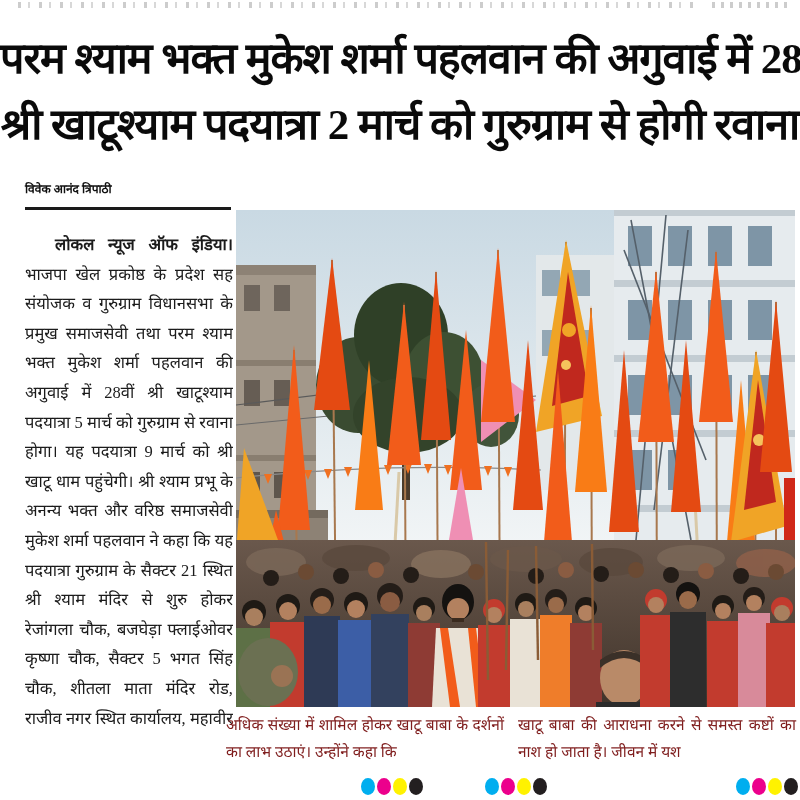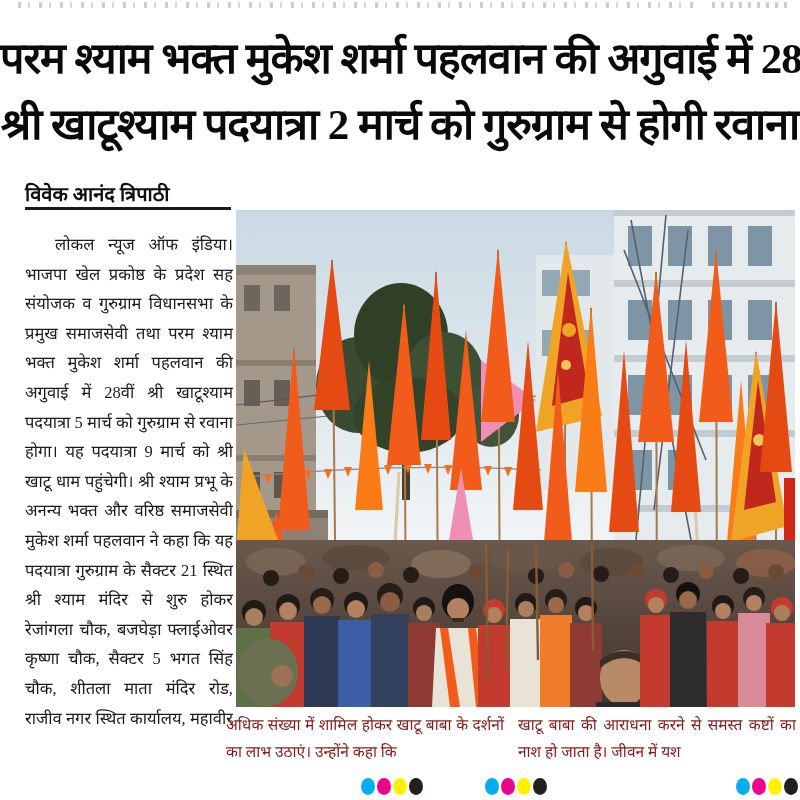--- a/index.html
+++ b/index.html
@@ -10,28 +10,28 @@
   
   .top-strip{position:absolute;top:2px;left:18px;width:680px;height:6px;opacity:.45;
     background:repeating-linear-gradient(90deg,#8f8f8f 0 3px,transparent 3px 10px,#a8a8a8 10px 12px,transparent 12px 21px);}
   .top-strip2{position:absolute;top:2px;left:712px;width:80px;height:6px;opacity:.45;
     background:repeating-linear-gradient(90deg,#8f8f8f 0 3px,transparent 3px 9px);}
   .headline{
     position:absolute;top:26px;left:0;right:0;text-align:center;
     font-weight:700;color:#0a0a0a;font-size:43px;line-height:66px;
     letter-spacing:-1px;white-space:nowrap;
   }
-  .byline{position:absolute;left:25px;top:180px;font-size:20px;font-weight:700;color:#101010;}
+  .byline{position:absolute;left:25px;top:180px;font-size:12px;font-weight:700;color:#101010;}
   .byline-rule{position:absolute;left:25px;top:207px;width:206px;height:3px;background:#1a1a1a;}
   .left-col{
     position:absolute;left:25px;top:230px;width:208px;height:505px;overflow:hidden;
     font-size:16.5px;line-height:29.6px;text-align:justify;color:#1b1b1b;
   }
   .left-col p{margin:0;text-indent:30px;}
-  .lead{font-weight:400;}
+  .lead{font-weight:700;}
   .photo{
     position:absolute;left:236px;top:210px;width:559px;height:497px;overflow:hidden;background:#dfe7ec;
   }
   .photo svg{display:block;}
   .bottom-cols{
     position:absolute;left:226px;top:711px;width:570px;display:flex;gap:14px;
     font-size:15.5px;line-height:27px;text-align:justify;color:#7f1d1d;
   }
   .bottom-cols .col{flex:1;}
   .cmyk{position:absolute;top:778px;display:flex;gap:2px;}

